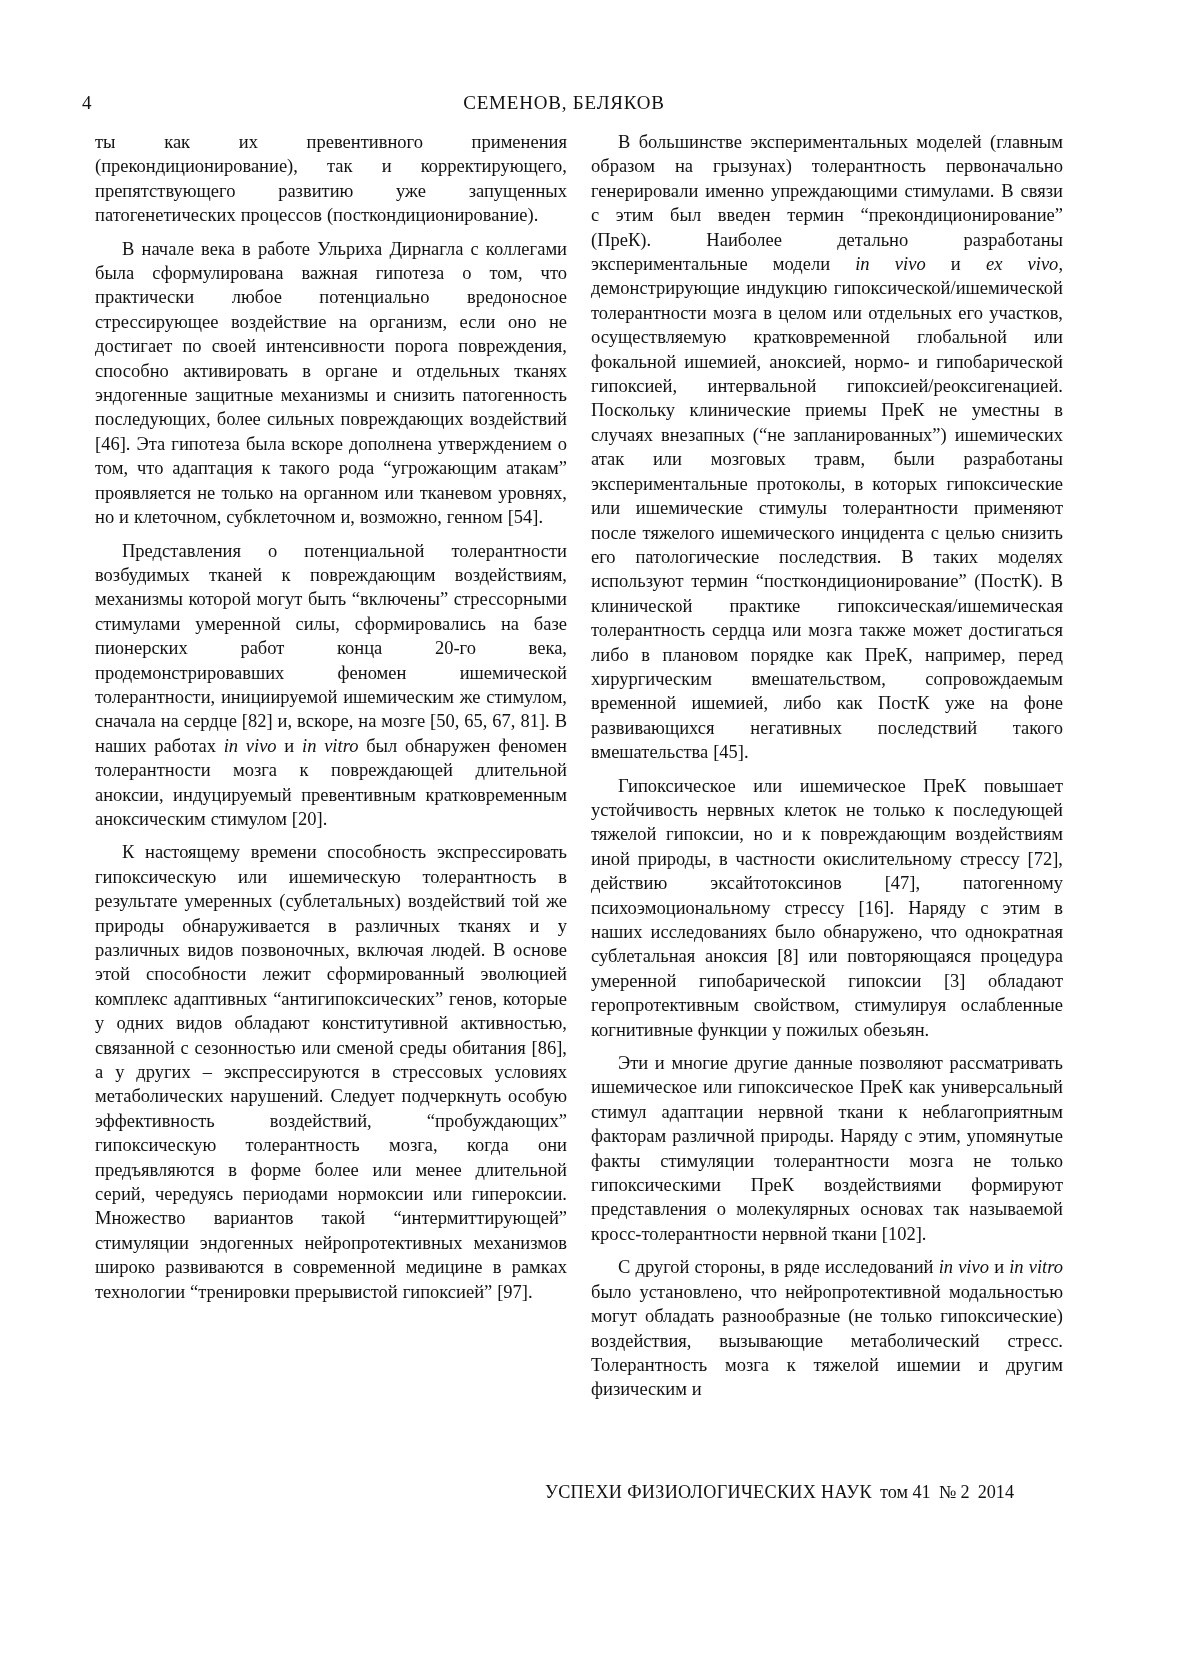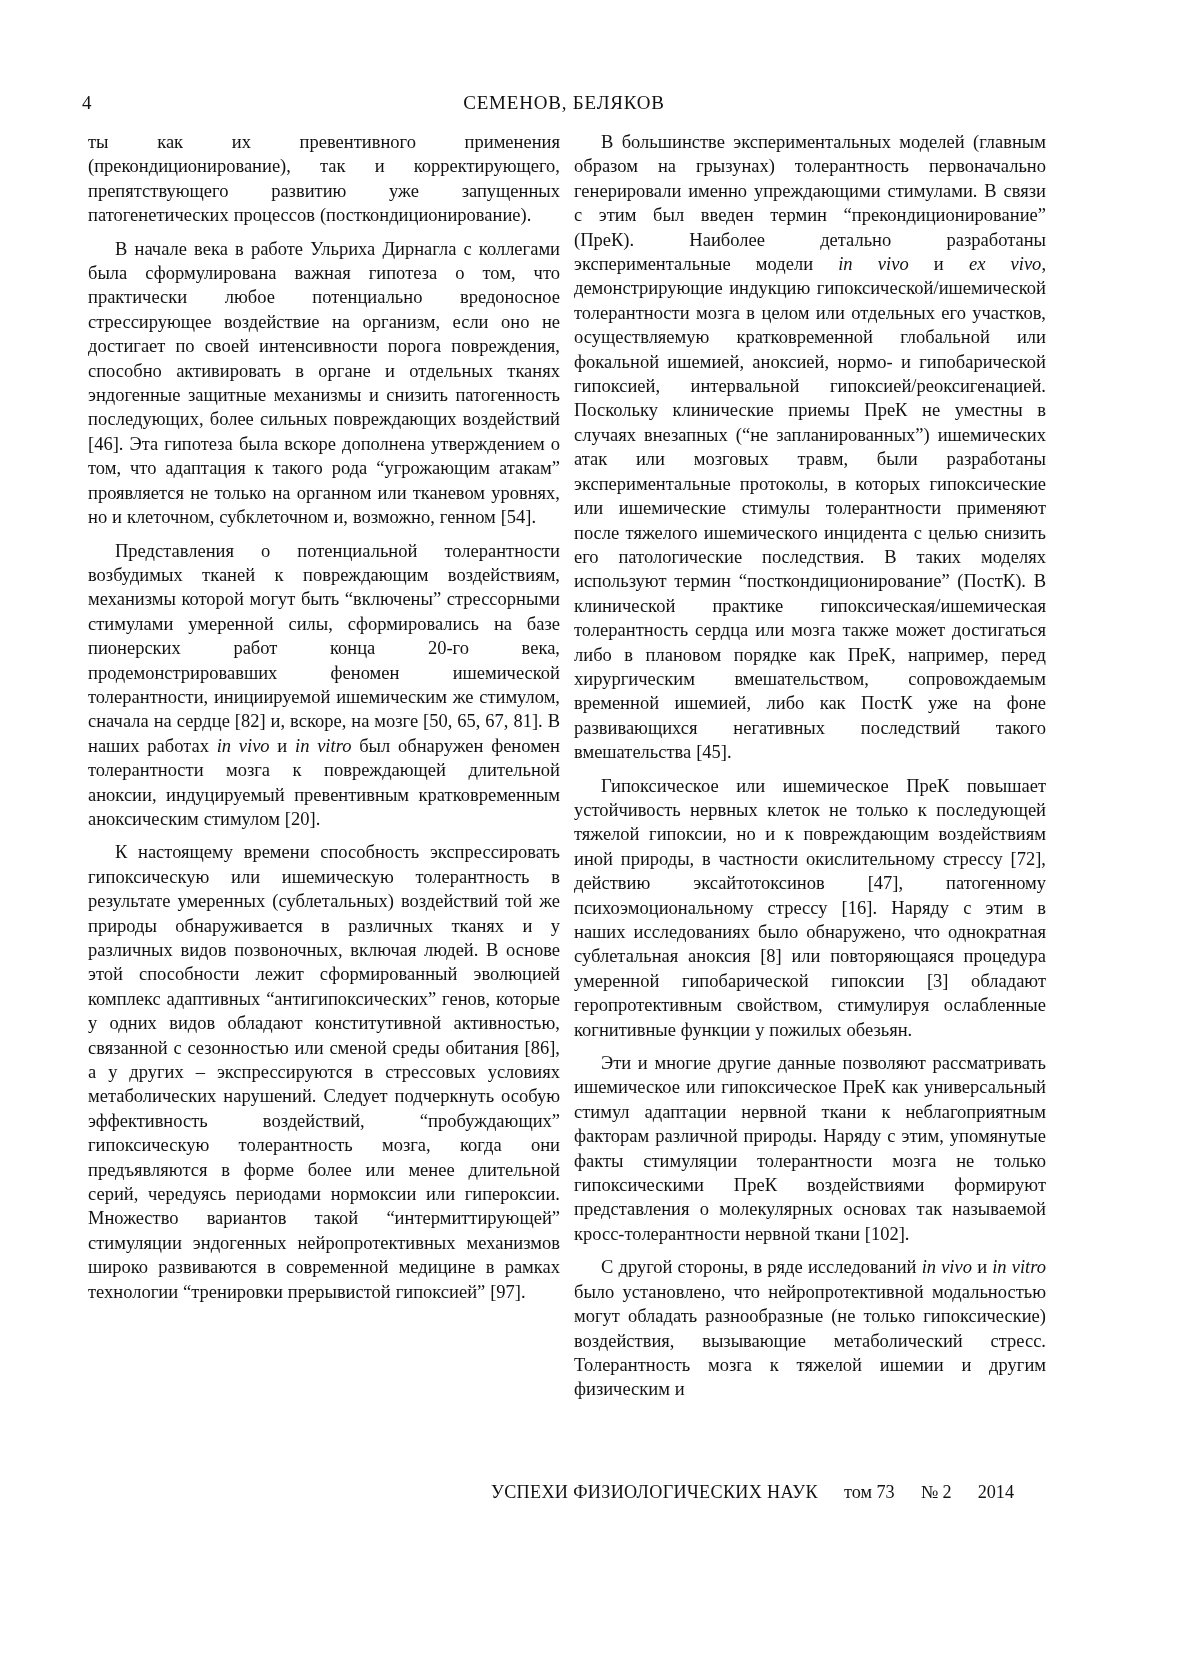--- a/index.html
+++ b/index.html
@@ -34,24 +34,25 @@
     position: absolute;
     left: 0;
     right: 0;
     top: 0;
     text-align: center;
     letter-spacing: 0.8px;
   }
   .columns {
     position: absolute;
     top: 130px;
-    left: 88px;
+    left: 95px;
     width: 968px;
     display: flex;
     gap: 14px;
+    justify-content: space-between;
   }
   .column {
     width: 472px;
     text-align: justify;
     font-size: 18.5px;
     line-height: 24.4px;
     hyphens: auto;
     -webkit-hyphens: auto;
     word-spacing: 0.3px;
   }
@@ -80,21 +81,21 @@
   }
   .page-footer {
     position: absolute;
     top: 1482px;
     left: 80px;
     width: 968px;
     box-sizing: border-box;
     padding-right: 34px;
     display: flex;
     justify-content: flex-end;
-    gap: 26px;
+    gap: 8px;
     font-size: 18.2px;
     white-space: nowrap;
   }
   .footer-journal {
     letter-spacing: 0.3px;
   }
 </style>
 </head>
 <body>
 
@@ -115,18 +116,18 @@
     <section class="column">
         <p class="para indent">В большинстве экспериментальных моделей (главным образом на грызунах) толерантность первоначально генерировали именно упреждающими стимулами. В связи с этим был введен термин “прекондиционирование” (ПреК). Наиболее детально разработаны экспериментальные модели <em>in vivo</em> и <em>ex vivo</em>, демонстрирующие индукцию гипоксической/ишемической толерантности мозга в целом или отдельных его участков, осуществляемую кратковременной глобальной или фокальной ишемией, аноксией, нормо- и гипобарической гипоксией, интервальной гипоксией/реоксигенацией. Поскольку клинические приемы ПреК не уместны в случаях внезапных (“не запланированных”) ишемических атак или мозговых травм, были разработаны экспериментальные протоколы, в которых гипоксические или ишемические стимулы толерантности применяют после тяжелого ишемического инцидента с целью снизить его патологические последствия. В таких моделях используют термин “посткондиционирование” (ПостК). В клинической практике гипоксическая/ишемическая толерантность сердца или мозга также может достигаться либо в плановом порядке как ПреК, например, перед хирургическим вмешательством, сопровождаемым временной ишемией, либо как ПостК уже на фоне развивающихся негативных последствий такого вмешательства [45].</p>
         <p class="para indent">Гипоксическое или ишемическое ПреК повышает устойчивость нервных клеток не только к последующей тяжелой гипоксии, но и к повреждающим воздействиям иной природы, в частности окислительному стрессу [72], действию эксайтотоксинов [47], патогенному психоэмоциональному стрессу [16]. Наряду с этим в наших исследованиях было обнаружено, что однократная сублетальная аноксия [8] или повторяющаяся процедура умеренной гипобарической гипоксии [3] обладают геропротективным свойством, стимулируя ослабленные когнитивные функции у пожилых обезьян.</p>
         <p class="para indent">Эти и многие другие данные позволяют рассматривать ишемическое или гипоксическое ПреК как универсальный стимул адаптации нервной ткани к неблагоприятным факторам различной природы. Наряду с этим, упомянутые факты стимуляции толерантности мозга не только гипоксическими ПреК воздействиями формируют представления о молекулярных основах так называемой кросс-толерантности нервной ткани [102].</p>
         <p class="para indent">С другой стороны, в ряде исследований <em>in vivo</em> и <em>in vitro</em> было установлено, что нейропротективной модальностью могут обладать разнообразные (не только гипоксические) воздействия, вызывающие метаболический стресс. Толерантность мозга к тяжелой ишемии и другим физическим и</p>
       </section>
   </main>
 
   <footer class="page-footer">
     <span class="footer-journal">УСПЕХИ ФИЗИОЛОГИЧЕСКИХ НАУК</span>
-    <span>том 73</span>
+    <span>том 41</span>
     <span>№ 2</span>
     <span>2014</span>
   </footer>
 
 </div>
 
 </body></html>

